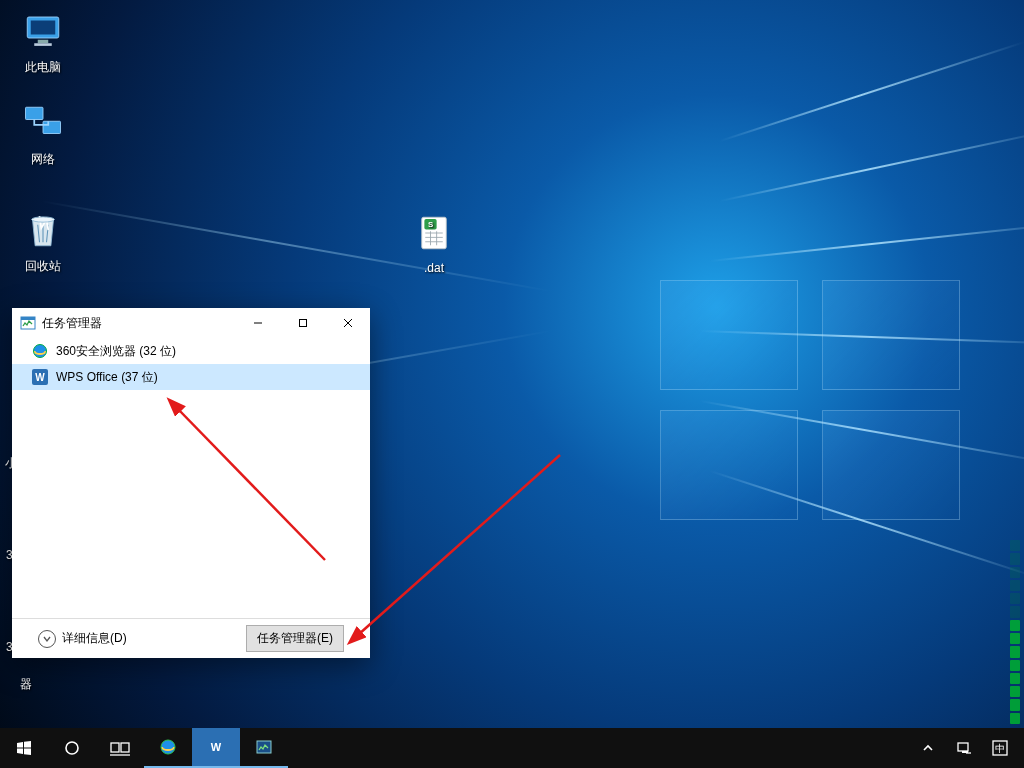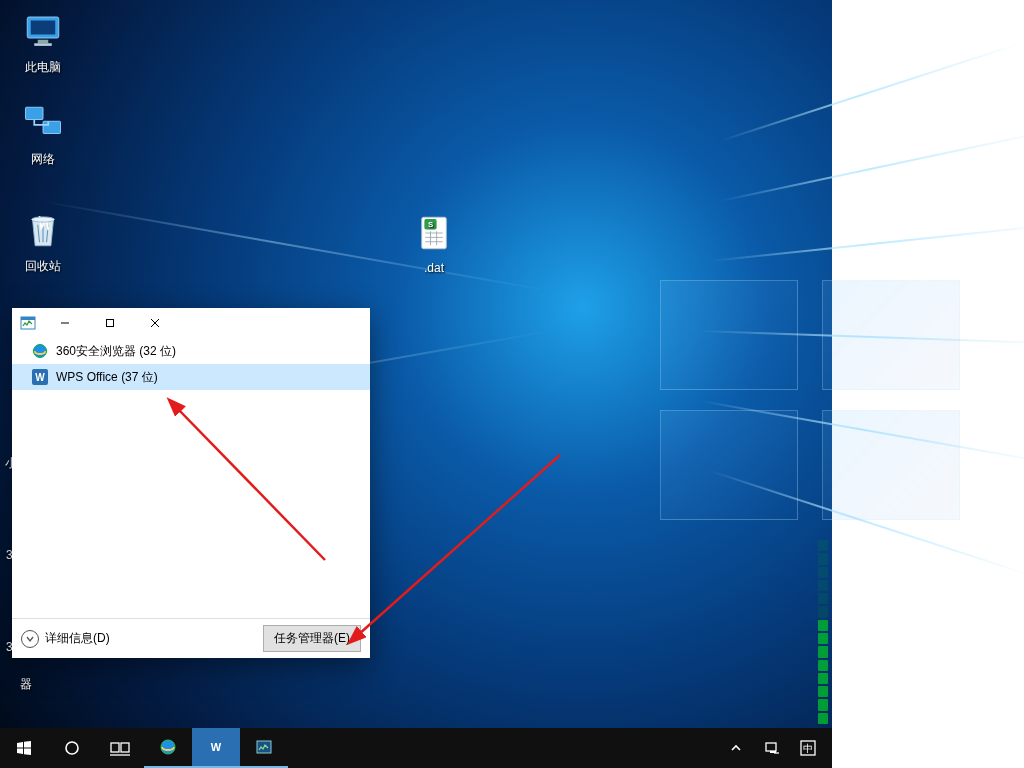--- a/index.html
+++ b/index.html
@@ -1,18 +1,18 @@
 <!DOCTYPE html>
 <html><head>
 <meta charset="utf-8">
 <style>
   * { margin: 0; padding: 0; box-sizing: border-box; font-family: "Microsoft YaHei", "Segoe UI", sans-serif; }
   html, body { width: 1024px; height: 768px; overflow: hidden; }
   #desktop {
-    position: relative; width: 832px; height: 768px;
+    position: relative; width: 1024px; height: 768px;
     background: radial-gradient(circle at 70% 40%, #1ea0e8 0%, #0a5aa8 25%, #053a7a 50%, #031a40 78%, #000814 100%);
   }
   
   .streak { position: absolute; background: linear-gradient(90deg, rgba(255,255,255,0) 0%, rgba(180,230,255,.85) 45%, rgba(255,255,255,0) 100%); height: 2px; transform-origin: left center; filter: blur(.6px); }
   .window-shape { position:absolute; left:660px; top:280px; width:300px; height:240px; opacity:.55; }
   .window-shape .pane { position:absolute; border:1px solid rgba(200,235,255,.5); background:linear-gradient(135deg, rgba(110,190,255,.25), rgba(30,90,180,.08)); }
 
   
   .dicon { position: absolute; width: 74px; text-align: center; color: #fff; font-size: 12px; text-shadow: 1px 1px 2px #000; }
   .dicon .ic { width: 42px; height: 42px; margin: 0 auto 4px; }
@@ -25,21 +25,21 @@
     display:flex; flex-direction:column;
   }
   #taskmgr .titlebar { height:30px; display:flex; align-items:center; font-size:12px; color:#000; }
   #taskmgr .titlebar .tm-icon { width:16px; height:16px; margin:0 6px 0 8px; }
   #taskmgr .titlebar .title { flex:1; }
   #taskmgr .titlebar .winbtn { width:45px; height:30px; display:flex; align-items:center; justify-content:center; }
   #taskmgr .list { flex:1; overflow:auto; }
   .proc { display:flex; align-items:center; height:26px; font-size:12px; padding-left:20px; gap:8px; }
   .proc .pi { width:16px; height:16px; }
   .proc.sel { background:#cce8ff; }
-  #taskmgr .footer { border-top:1px solid #ddd; height:40px; display:flex; align-items:center; padding:0 9px; gap:8px; }
+  #taskmgr .footer { border-top:1px solid #ddd; height:40px; display:flex; align-items:center; padding:0 26px; gap:8px; }
   #taskmgr .footer .more { display:flex; align-items:center; gap:6px; font-size:12px; cursor:pointer; flex:1; }
   #taskmgr .footer .endbtn { font-size:12px; padding:4px 10px; background:#e1e1e1; border:1px solid #adadad; cursor:pointer; }
   .chev-circle { width:18px; height:18px; border:1px solid #555; border-radius:50%; display:flex; align-items:center; justify-content:center; }
 
   
   .stray { position:absolute; color:#fff; font-size:12px; text-shadow:1px 1px 2px #000; }
 
   
   .arrow-svg { position:absolute; pointer-events:none; }
 
@@ -133,20 +133,21 @@
   <div class="stray" style="left:6px; top:640px;">3</div>
   <div class="stray" style="left:20px; top:676px;">器</div>
 
   <div id="taskmgr">
     <div class="titlebar">
       <svg class="tm-icon" viewBox="0 0 16 16">
           <rect x="1" y="2" width="14" height="12" fill="#fff" stroke="#3484c6"></rect>
           <rect x="1" y="2" width="14" height="3" fill="#3484c6"></rect>
           <polyline points="3,11 5,8 7,10 9,6 12,9" fill="none" stroke="#2e9e49" stroke-width="1.3"></polyline>
         </svg>
+      <span class="title">任务管理器</span>
       <div class="winbtn">
           <svg width="10" height="10" viewBox="0 0 10 10">
             <line x1="1" y1="5" x2="9" y2="5" stroke="#000"></line>
           </svg>
         </div>
       <div class="winbtn">
           <svg width="10" height="10" viewBox="0 0 10 10">
             <rect x="1.5" y="1.5" width="7" height="7" fill="none" stroke="#000"></rect>
           </svg>
         </div>

